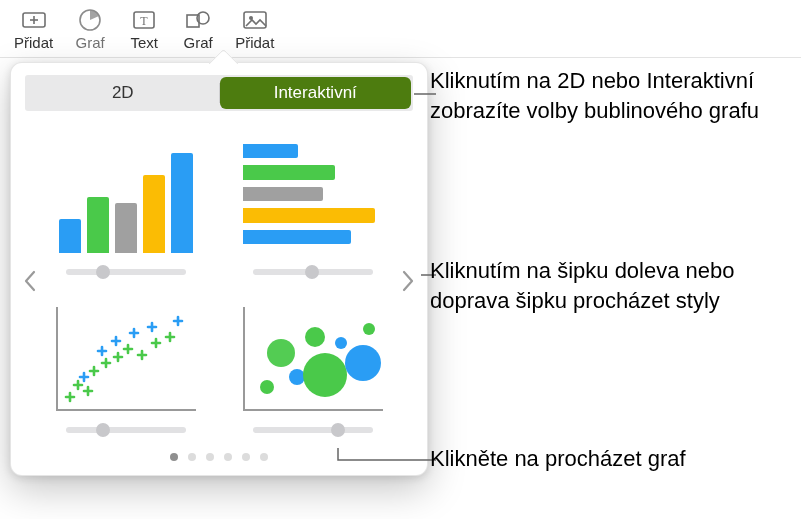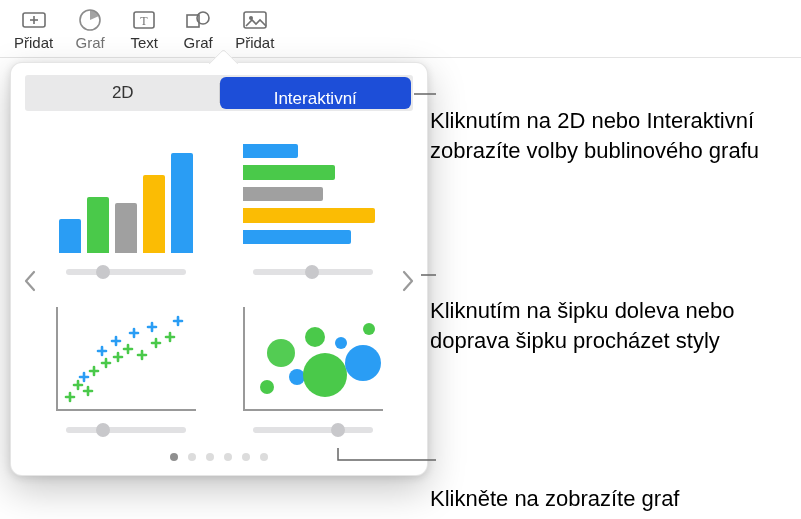--- a/index.html
+++ b/index.html
@@ -76,24 +76,23 @@
       flex: 1;
       display: flex;
       align-items: center;
       justify-content: center;
       font-size: 17px;
       font-weight: 500;
       color: #333;
       position: relative;
     }
     .seg-item.sel {
-      background: #1d4ed8;
+      background: #4d7c0f;
       color: #fff;
       border-radius: 6px;
-      align-items: flex-end;
     }
     .seg-sep {
       width: 1px;
       background: #cfcfd1;
       margin: 6px 0;
     }
     .grid-wrap {
       position: relative;
       display: flex;
       align-items: center;
@@ -179,21 +178,20 @@
       position: absolute;
       left: 430px;
       top: 66px;
       width: 360px;
     }
     .co {
       position: absolute;
       font-size: 22px;
       line-height: 1.35;
       color: #000;
-      margin-top: 40px;
     }
     .leader {
       position: absolute;
       stroke: #666;
       stroke-width: 1.5;
       fill: none;
     }
   </style>
 </head>
 <body>
@@ -378,14 +376,14 @@
 </div>
 
 <svg class="leader" style="left:0;top:0" width="801" height="519">
   <path d="M 414 94 L 436 94"></path>
   <path d="M 421 275 L 436 275"></path>
   <path d="M 338 448 L 338 460 L 436 460"></path>
 </svg>
 <div class="callouts">
   <div class="co" style="top:0">Kliknutím na 2D nebo Interaktivní zobrazíte volby bublinového grafu</div>
   <div class="co" style="top:190px">Kliknutím na šipku doleva nebo doprava šipku procházet styly</div>
-  <div class="co" style="top:378px">Klikněte na zobrazíte graf</div>
+  <div class="co" style="top:378px">Klikněte na procházet graf</div>
 </div>
 
 </body></html>

